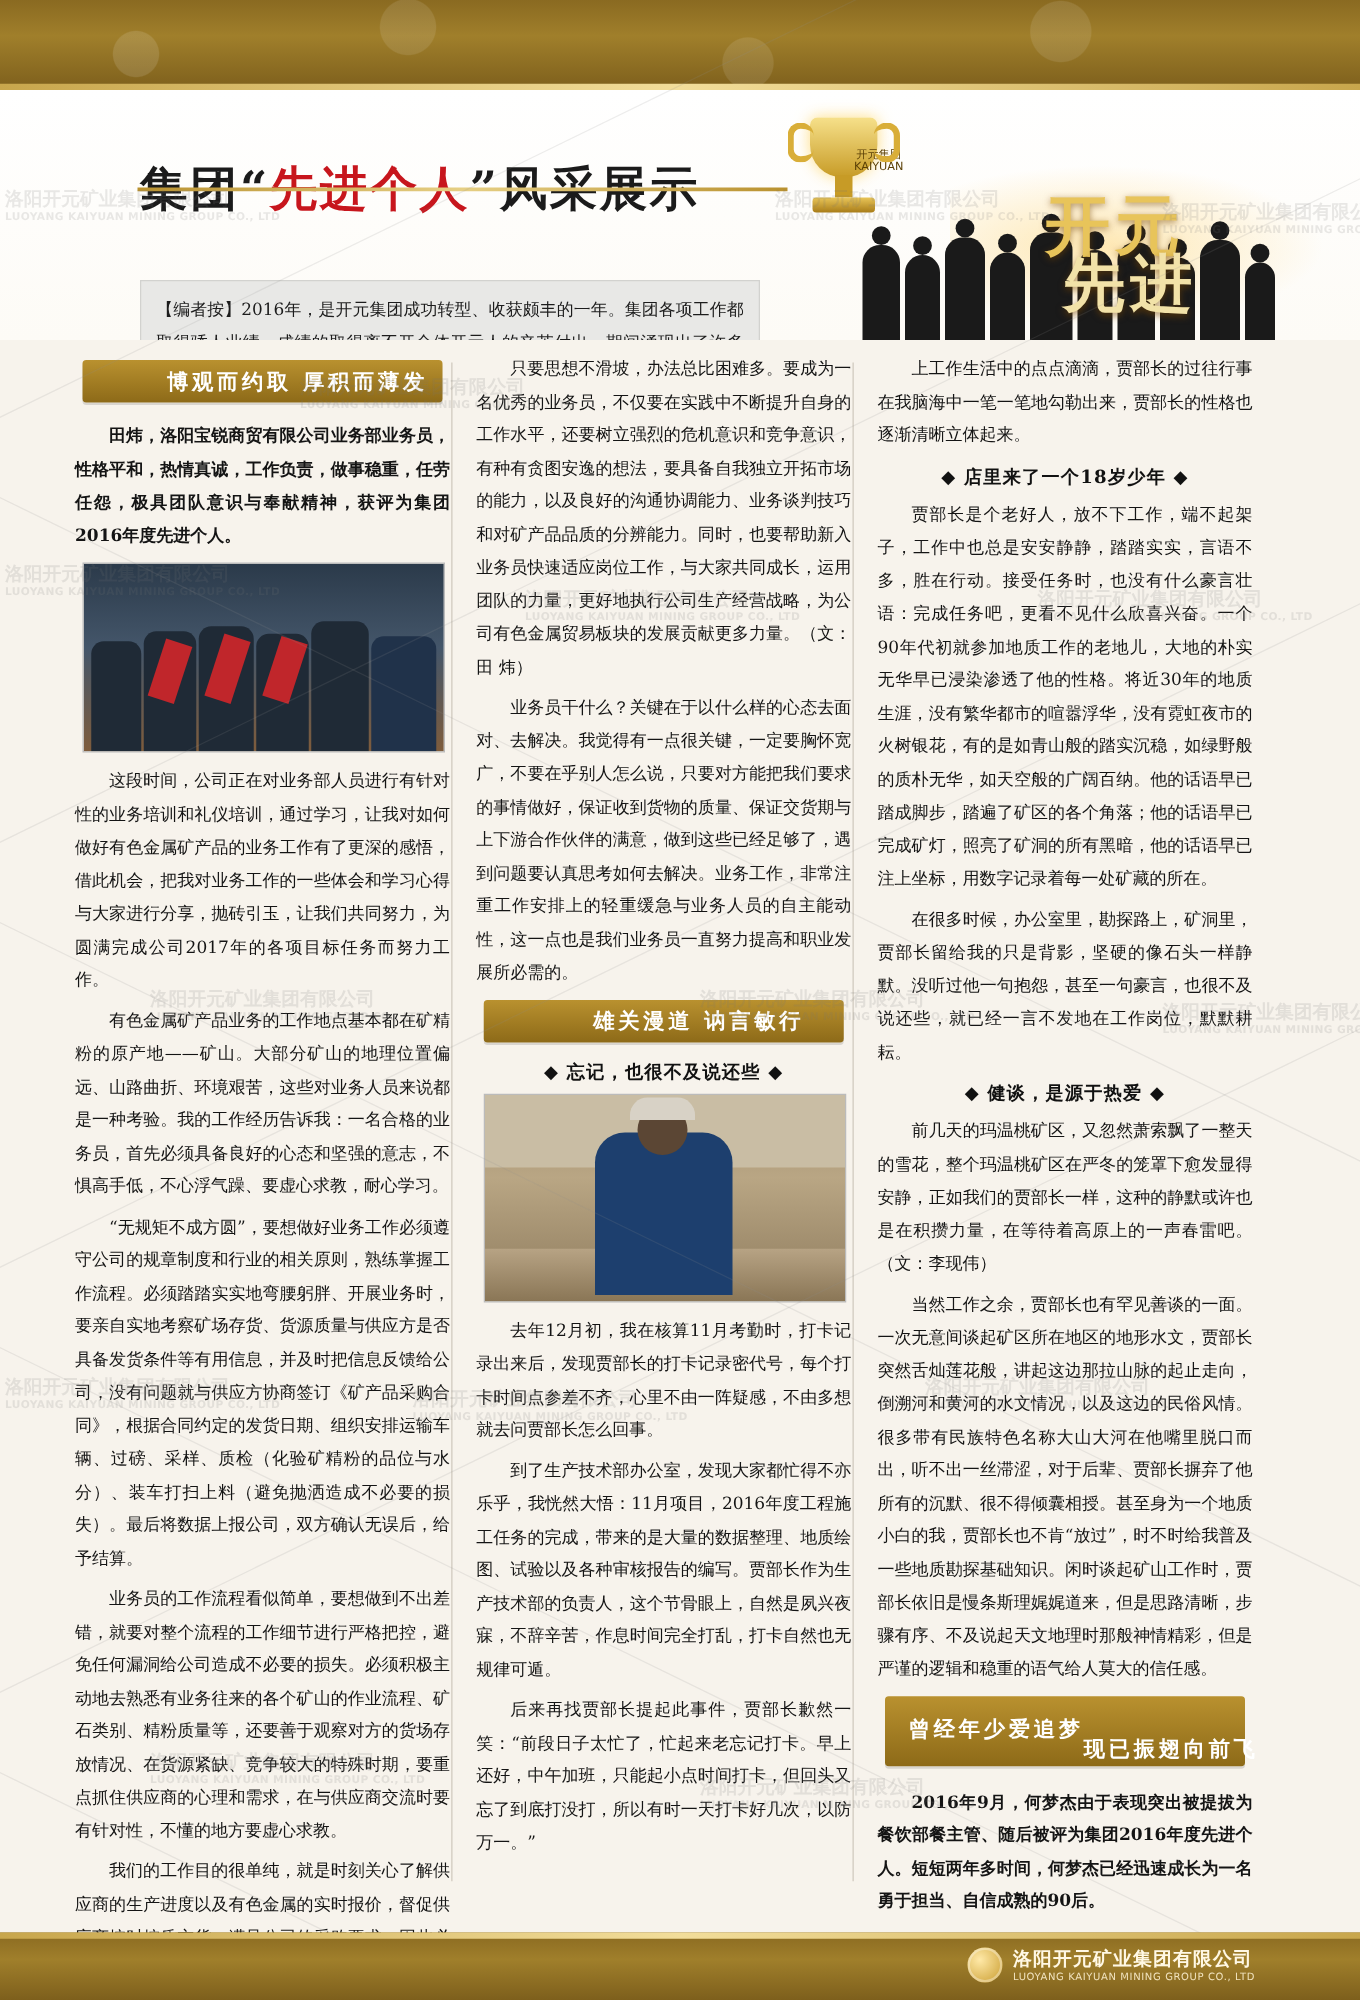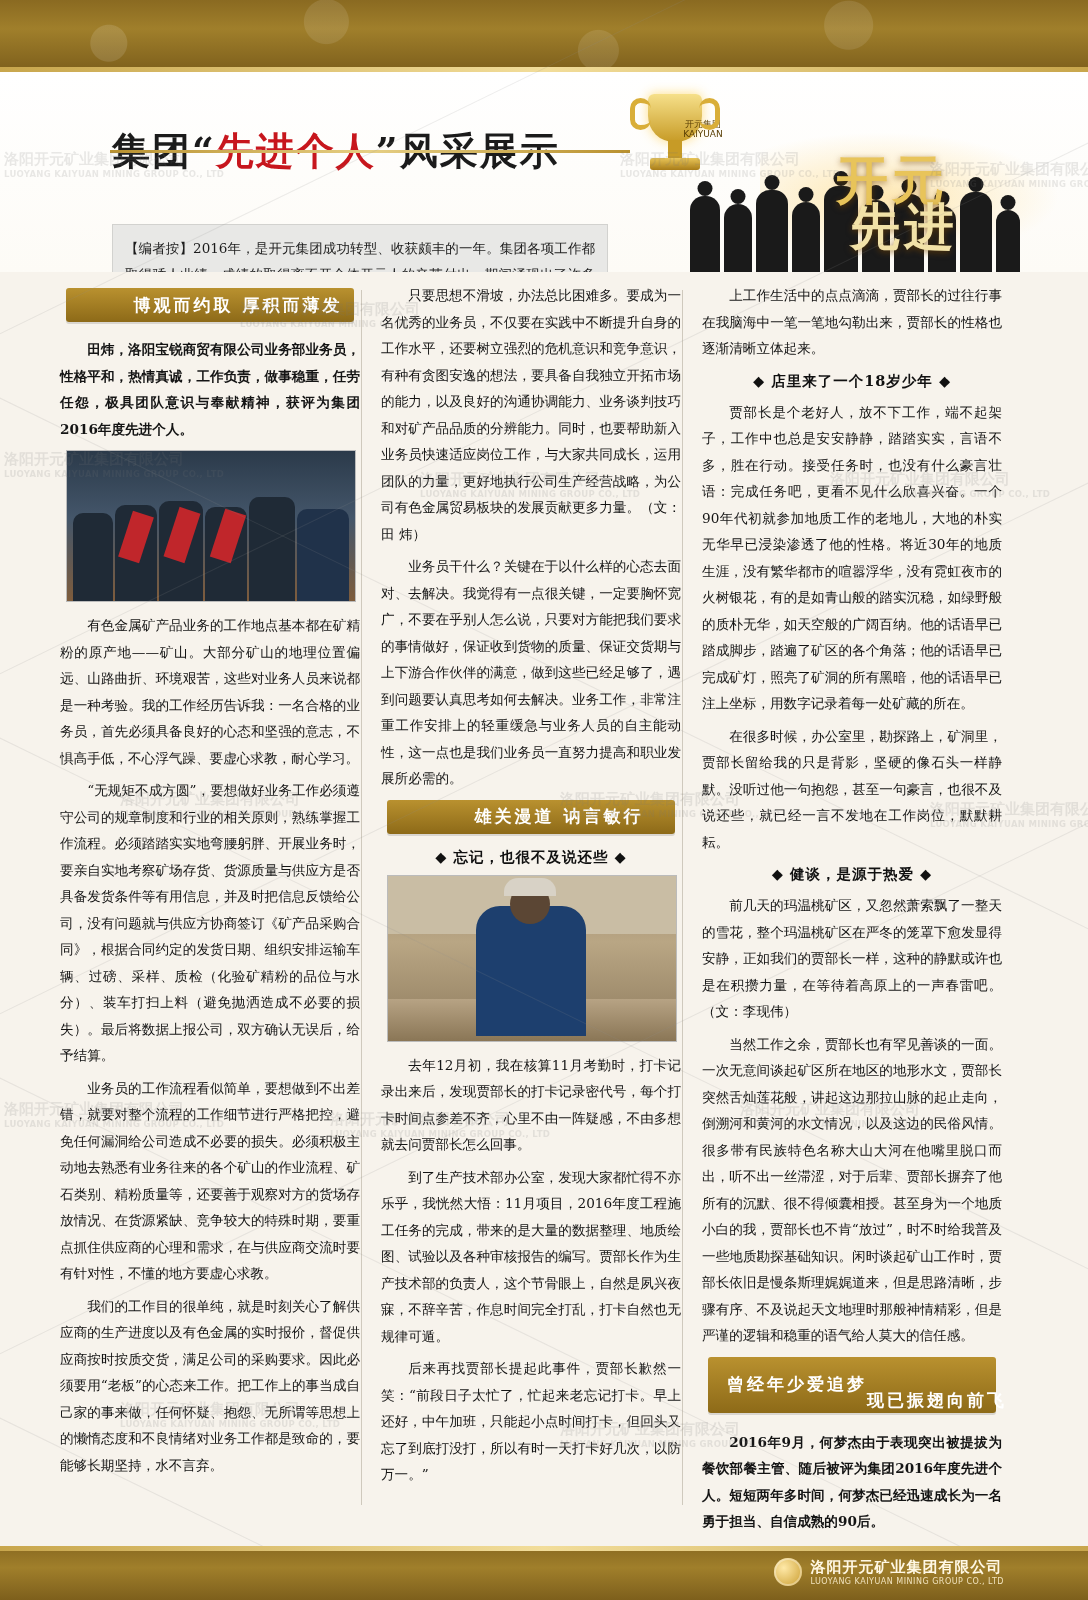--- a/index.html
+++ b/index.html
@@ -239,20 +239,21 @@
         <div class="pf" style="left:48px;width:42px;height:96px;"></div>
         <div class="pf" style="left:92px;width:44px;height:100px;"></div>
         <div class="pf" style="left:138px;width:42px;height:94px;"></div>
         <div class="pf" style="left:182px;width:46px;height:104px;"></div>
         <div class="pf" style="left:230px;width:52px;height:92px;background:#20324a;"></div>
         <div class="sash" style="left:58px;top:62px;width:22px;height:48px;"></div>
         <div class="sash" style="left:104px;top:58px;width:22px;height:52px;"></div>
         <div class="sash" style="left:150px;top:60px;width:22px;height:50px;"></div>
       </div>
 
+      <p>这段时间，公司正在对业务部人员进行有针对性的业务培训和礼仪培训，通过学习，让我对如何做好有色金属矿产品的业务工作有了更深的感悟，借此机会，把我对业务工作的一些体会和学习心得与大家进行分享，抛砖引玉，让我们共同努力，为圆满完成公司2017年的各项目标任务而努力工作。</p>
       <p>有色金属矿产品业务的工作地点基本都在矿精粉的原产地——矿山。大部分矿山的地理位置偏远、山路曲折、环境艰苦，这些对业务人员来说都是一种考验。我的工作经历告诉我：一名合格的业务员，首先必须具备良好的心态和坚强的意志，不惧高手低，不心浮气躁、要虚心求教，耐心学习。</p>
       <p>“无规矩不成方圆”，要想做好业务工作必须遵守公司的规章制度和行业的相关原则，熟练掌握工作流程。必须踏踏实实地弯腰躬胖、开展业务时，要亲自实地考察矿场存货、货源质量与供应方是否具备发货条件等有用信息，并及时把信息反馈给公司，没有问题就与供应方协商签订《矿产品采购合同》，根据合同约定的发货日期、组织安排运输车辆、过磅、采样、质检（化验矿精粉的品位与水分）、装车打扫上料（避免抛洒造成不必要的损失）。最后将数据上报公司，双方确认无误后，给予结算。</p>
       <p>业务员的工作流程看似简单，要想做到不出差错，就要对整个流程的工作细节进行严格把控，避免任何漏洞给公司造成不必要的损失。必须积极主动地去熟悉有业务往来的各个矿山的作业流程、矿石类别、精粉质量等，还要善于观察对方的货场存放情况、在货源紧缺、竞争较大的特殊时期，要重点抓住供应商的心理和需求，在与供应商交流时要有针对性，不懂的地方要虚心求教。</p>
       <p>我们的工作目的很单纯，就是时刻关心了解供应商的生产进度以及有色金属的实时报价，督促供应商按时按质交货，满足公司的采购要求。因此必须要用“老板”的心态来工作。把工作上的事当成自己家的事来做，任何怀疑、抱怨、无所谓等思想上的懒惰态度和不良情绪对业务工作都是致命的，要能够长期坚持，水不言弃。</p>
 
     </div>
 
     <div class="col c2">
       <p>只要思想不滑坡，办法总比困难多。要成为一名优秀的业务员，不仅要在实践中不断提升自身的工作水平，还要树立强烈的危机意识和竞争意识，有种有贪图安逸的想法，要具备自我独立开拓市场的能力，以及良好的沟通协调能力、业务谈判技巧和对矿产品品质的分辨能力。同时，也要帮助新入业务员快速适应岗位工作，与大家共同成长，运用团队的力量，更好地执行公司生产经营战略，为公司有色金属贸易板块的发展贡献更多力量。（文：田  炜）</p>
       <p>业务员干什么？关键在于以什么样的心态去面对、去解决。我觉得有一点很关键，一定要胸怀宽广，不要在乎别人怎么说，只要对方能把我们要求的事情做好，保证收到货物的质量、保证交货期与上下游合作伙伴的满意，做到这些已经足够了，遇到问题要认真思考如何去解决。业务工作，非常注重工作安排上的轻重缓急与业务人员的自主能动性，这一点也是我们业务员一直努力提高和职业发展所必需的。</p>

